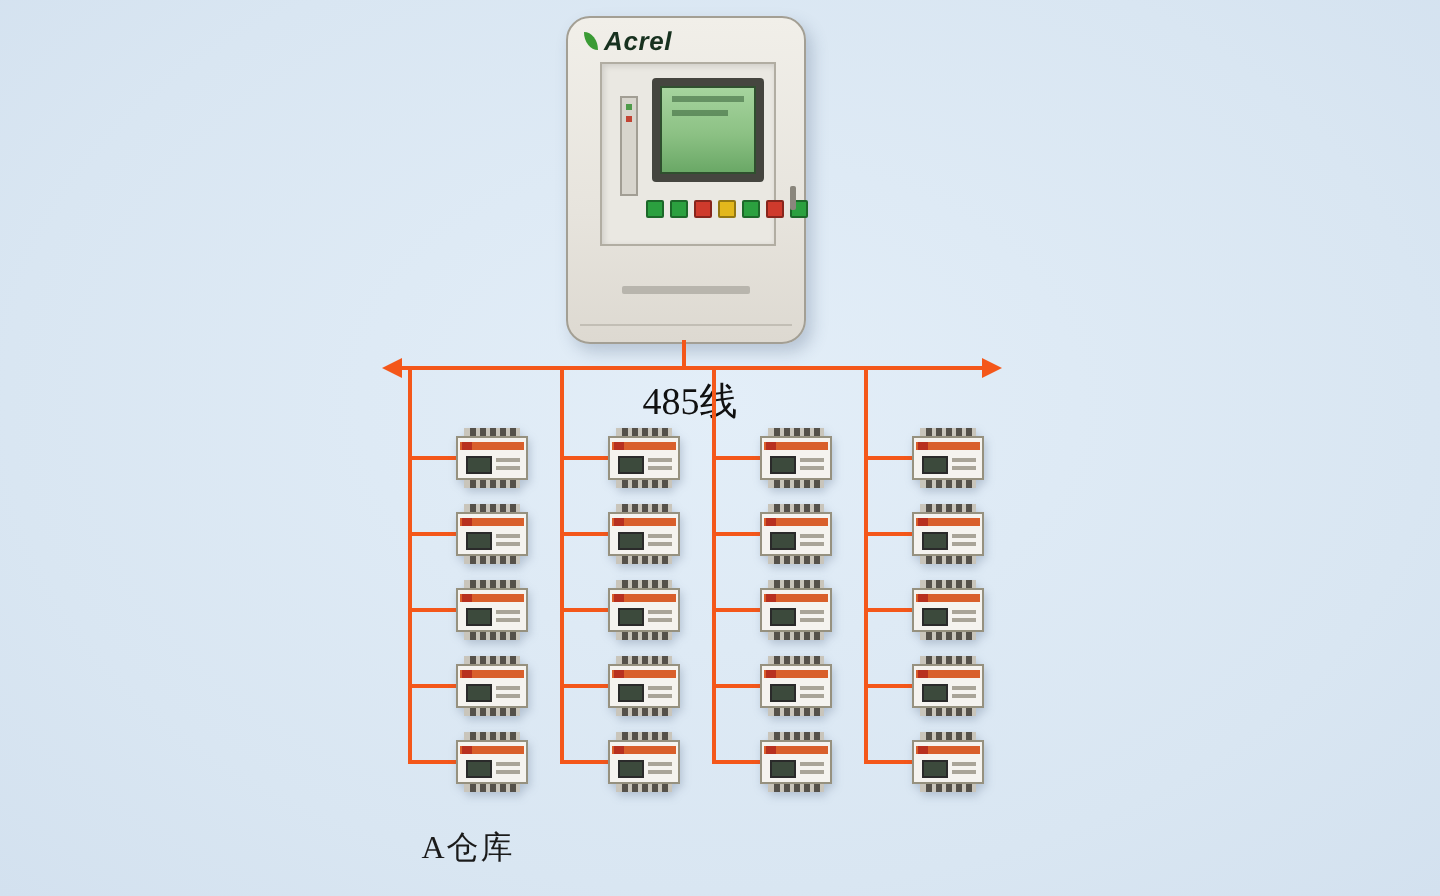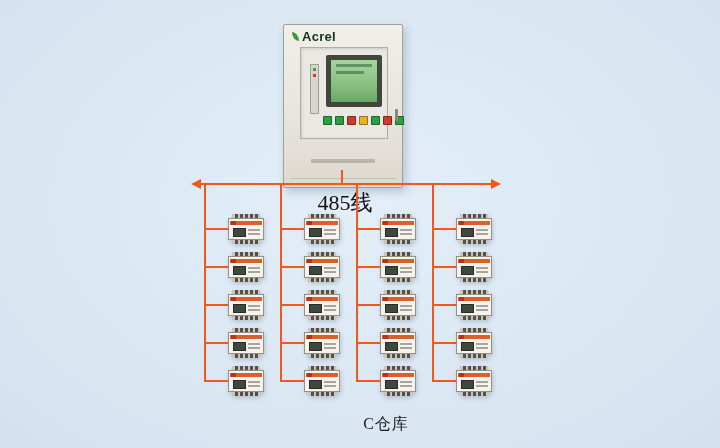--- a/index.html
+++ b/index.html
@@ -12,24 +12,25 @@
     font-family:"Liberation Sans","DejaVu Sans",sans-serif;
     background:#dce8f4;
   }
   .canvas{
     position:relative;width:720px;height:448px;overflow:hidden;
     background:radial-gradient(ellipse at 50% 45%, #e3eef8 0%, #d9e6f2 70%, #d3e1ef 100%);
   }
 
   
   .cabinet{
-    position:absolute;left:283px;top:24px;width:118px;height:162px;
+    position:absolute;left:283px;top:8px;width:118px;height:162px;
     background:linear-gradient(180deg,#f1efe9 0%,#e7e4dd 60%,#ddd9d1 100%);
-    border:1px solid #a39f94;border-radius:2px;
+    border:1px solid #a39f94;border-radius:12px;
     box-shadow:3px 4px 8px rgba(60,80,110,.25);
+    font-style:italic;
   }
   .acrel-logo{
     position:absolute;left:8px;top:4px;display:flex;align-items:center;gap:3px;
     font-weight:bold;font-size:13px;color:#17311f;letter-spacing:.3px;
   }
   .leaf{
     width:7px;height:9px;background:#3a9b35;
     border-radius:0 100% 0 100%;display:inline-block;
   }
   .cab-door{
@@ -90,21 +91,21 @@
     position:absolute;top:183px;width:2px;height:199px;background:var(--bus);
   }
   .stub{
     position:absolute;width:24px;height:2px;background:var(--bus);
   }
 
   
   .bus-label{
     position:absolute;left:300px;top:188px;width:90px;text-align:center;
     font-family:"Liberation Serif","DejaVu Serif",serif;
-    font-size:22px;color:#111;
+    font-size:19px;color:#111;
   }
 
   
   .device{
     position:absolute;width:36px;height:30px;
     filter:drop-shadow(1px 2px 2px rgba(60,80,110,.25));
   }
   .teeth{
     height:4px;margin:0 4px;background:#c9c5bb;display:flex;gap:2px;
     justify-content:center;align-items:stretch;padding:0 1px;
@@ -676,15 +677,15 @@
         <div class="teeth">
           <i></i>
           <i></i>
           <i></i>
           <i></i>
           <i></i>
         </div>
       </div>
     </div>
 
-  <div class="wh-label" style="left:346px">C仓库</div>
+  <div class="wh-label" style="left:194px">A仓库</div>
 
 </div>
 
 </body></html>

